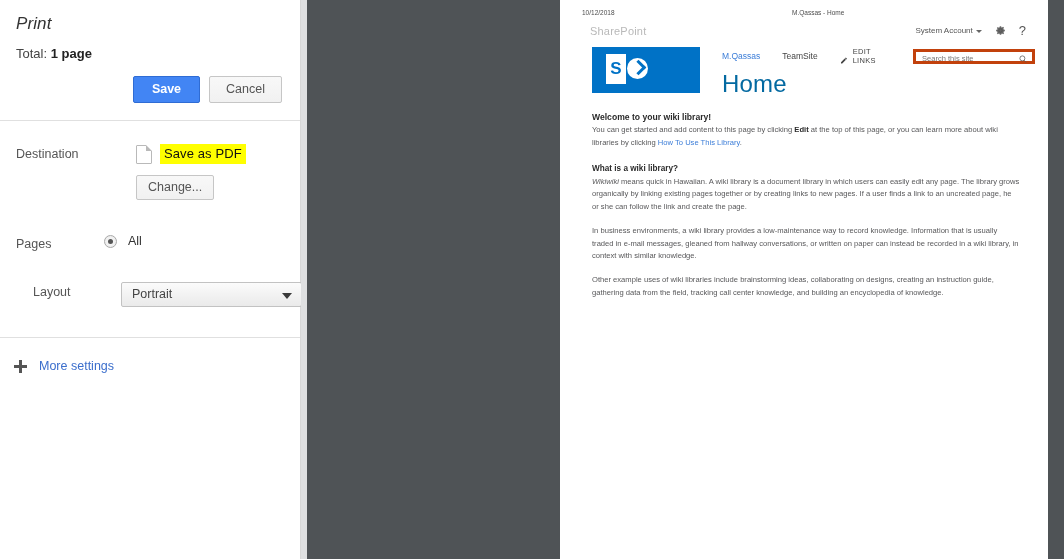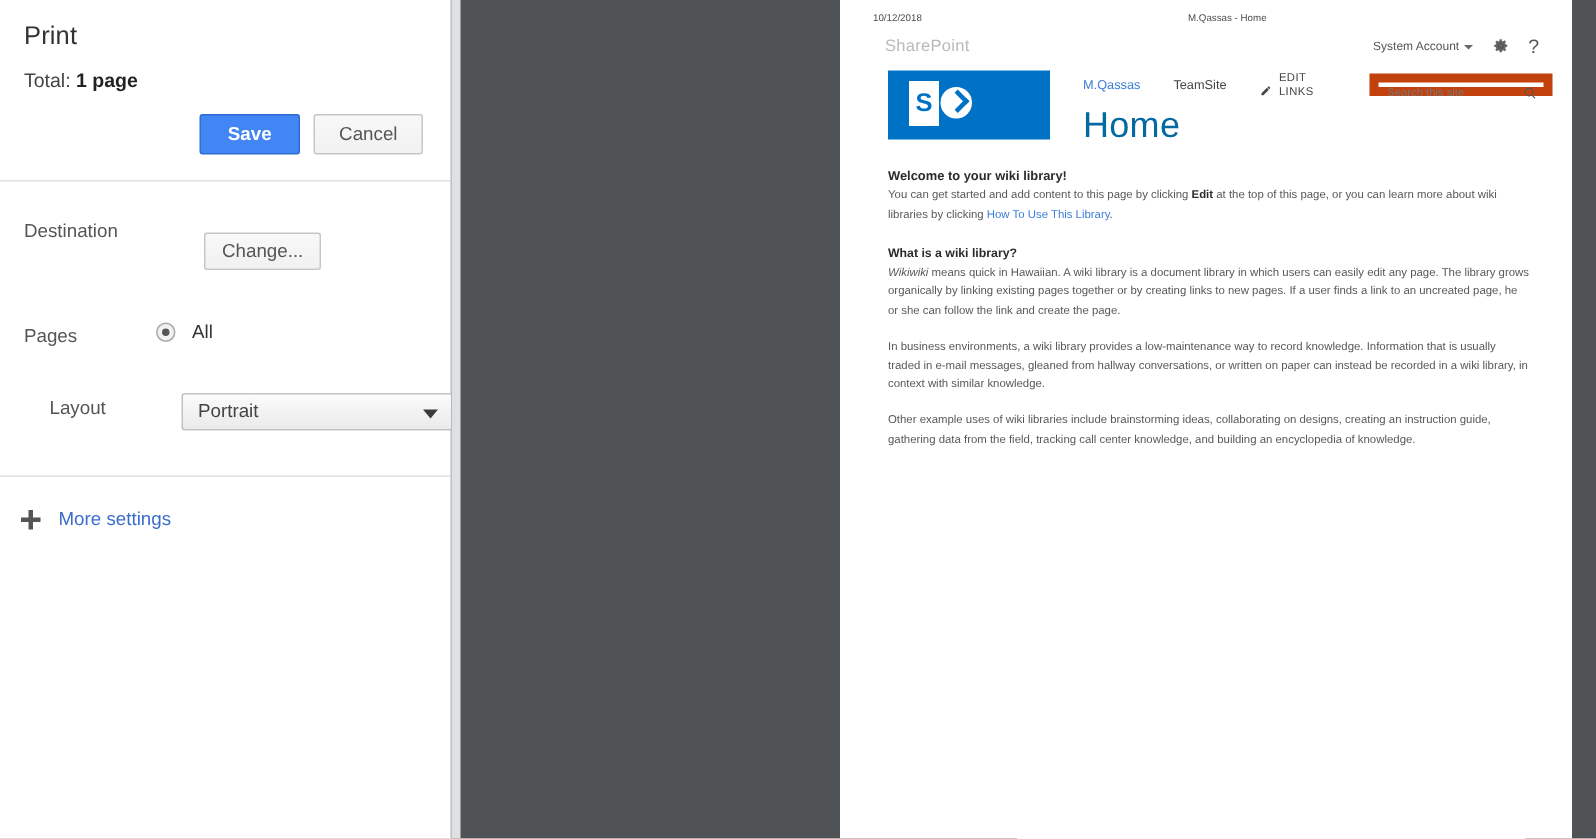--- a/index.html
+++ b/index.html
@@ -15,21 +15,21 @@
   
   #print-panel {
     position: absolute; left: 0; top: 0;
     width: 301px; height: 559px;
     background: #ffffff;
     border-right: 1px solid #d8d8d8;
   }
 
   #print-title {
     font-size: 17px; color: #333; font-weight: normal;
-    padding: 14px 0 0 16px; margin: 0; letter-spacing: 0.1px;
+    padding: 14px 0 0 16px; margin: 0; letter-spacing: 0.1px; font-style: italic;
   }
   #total-row {
     padding: 12px 0 0 16px;
     font-size: 13px; color: #444;
   }
   #total-row .tot-label { color: #444; }
   #total-row .tot-value { font-weight: bold; color: #222; }
 
   #action-row {
     display: flex; justify-content: flex-end; align-items: center;
@@ -208,21 +208,21 @@
   #sp-header-right { flex: 1; padding-left: 22px; }
   #sp-nav { display: flex; align-items: center; gap: 22px; }
   .sp-nav-link { font-size: 8.5px; color: #444; }
   .sp-nav-link.active { color: #3b7dd8; }
   #edit-links-wrap { display: flex; align-items: flex-end; gap: 5px; }
   #pencil-icon { width: 9px; height: 9px; display: block; }
   #edit-links-label { font-size: 7.5px; color: #444; letter-spacing: .3px; }
   #sp-search {
     margin-left: auto; position: relative;
     width: 136px; height: 15px;
-    border: 6px solid #c2410c; background: #fff;
+    border: 3px solid #c2410c; background: #fff;
   }
   #sp-search-input {
     position: absolute; left: 4px; top: 1px; border: 0; outline: 0;
     width: 112px; height: 12px; font-size: 7.5px; color: #555;
     font-family: "Liberation Sans", sans-serif; background: transparent;
   }
   #sp-search-input::placeholder { color: #777; }
   #search-icon { position: absolute; right: 4px; top: 2px; width: 10px; height: 10px; }
   #sp-page-title {
     font-size: 24px; color: #0369a1; font-weight: normal;
@@ -261,20 +261,24 @@
     <div id="action-row">
       <button class="btn" id="save-button">Save</button>
       <button class="btn" id="cancel-button">Cancel</button>
     </div>
 
     <div class="pp-divider"></div>
 
     <div class="field-row" id="destination-row">
       <div class="field-label">Destination</div>
       <div class="field-body">
+        <div id="dest-line">
+          <span class="doc-icon"></span>
+          <span id="destination-value">Save as PDF</span>
+        </div>
         <button id="change-button">Change...</button>
       </div>
     </div>
 
     <div class="field-row" id="pages-row">
       <div class="field-label">Pages</div>
       <div class="field-body">
         <div class="radio-line">
           <span class="radio checked"></span>
           <span class="radio-label">All</span>

